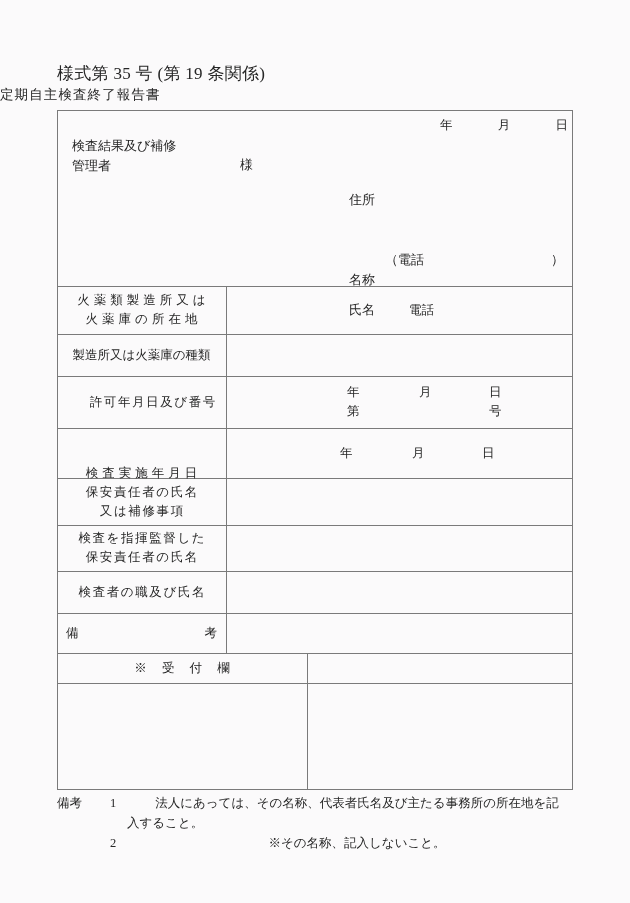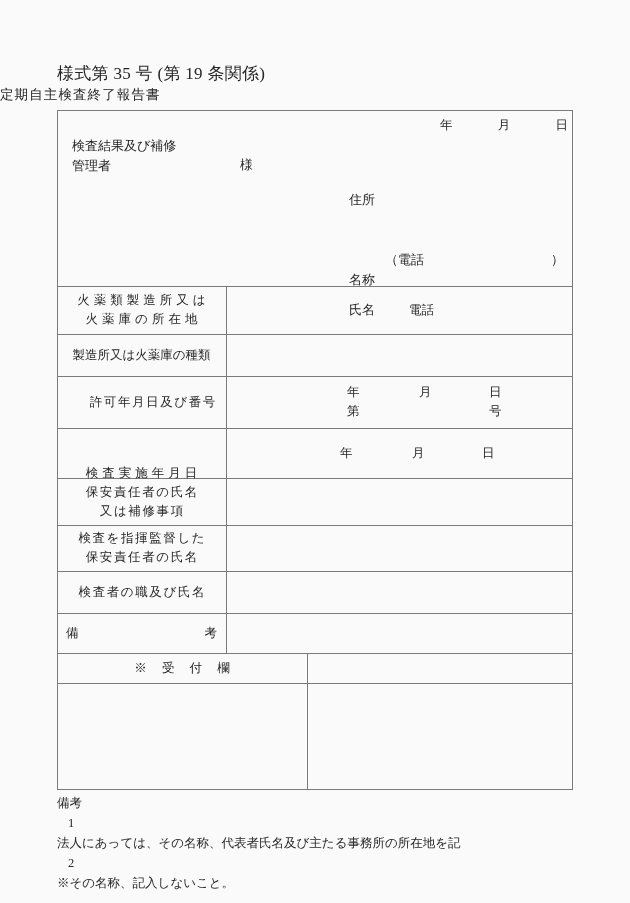--- a/index.html
+++ b/index.html
@@ -200,21 +200,20 @@
     left: 57px;
     top: 793px;
     width: 530px;
     font-size: 12.5px;
     line-height: 20px;
   }
   .note-row {
     display: flex;
     align-items: flex-start;
     white-space: nowrap;
-    flex-direction: column;
   }
   .note-head {
     width: 42px;
     flex: none;
   }
   .note-num {
     width: 28px;
     flex: none;
     text-align: center;
   }
@@ -347,20 +346,21 @@
   </div>
   <div style="position:absolute; left:57px; top:683px; width:250px; height:107px;"></div>
   <div style="position:absolute; left:307px; top:683px; width:266px; height:107px;"></div>
 
   <div class="notes">
     <div class="note-row">
       <span class="note-head">備考</span>
       <span class="note-num">1</span>
       <span class="note-body">法人にあっては、その名称、代表者氏名及び主たる事務所の所在地を記</span>
     </div>
+    <div class="note-cont">入すること。</div>
     <div class="note-row">
       <span class="note-head"></span>
       <span class="note-num">2</span>
       <span class="note-body">※その名称、記入しないこと。</span>
     </div>
   </div>
 
 </div>
 
 </body></html>

